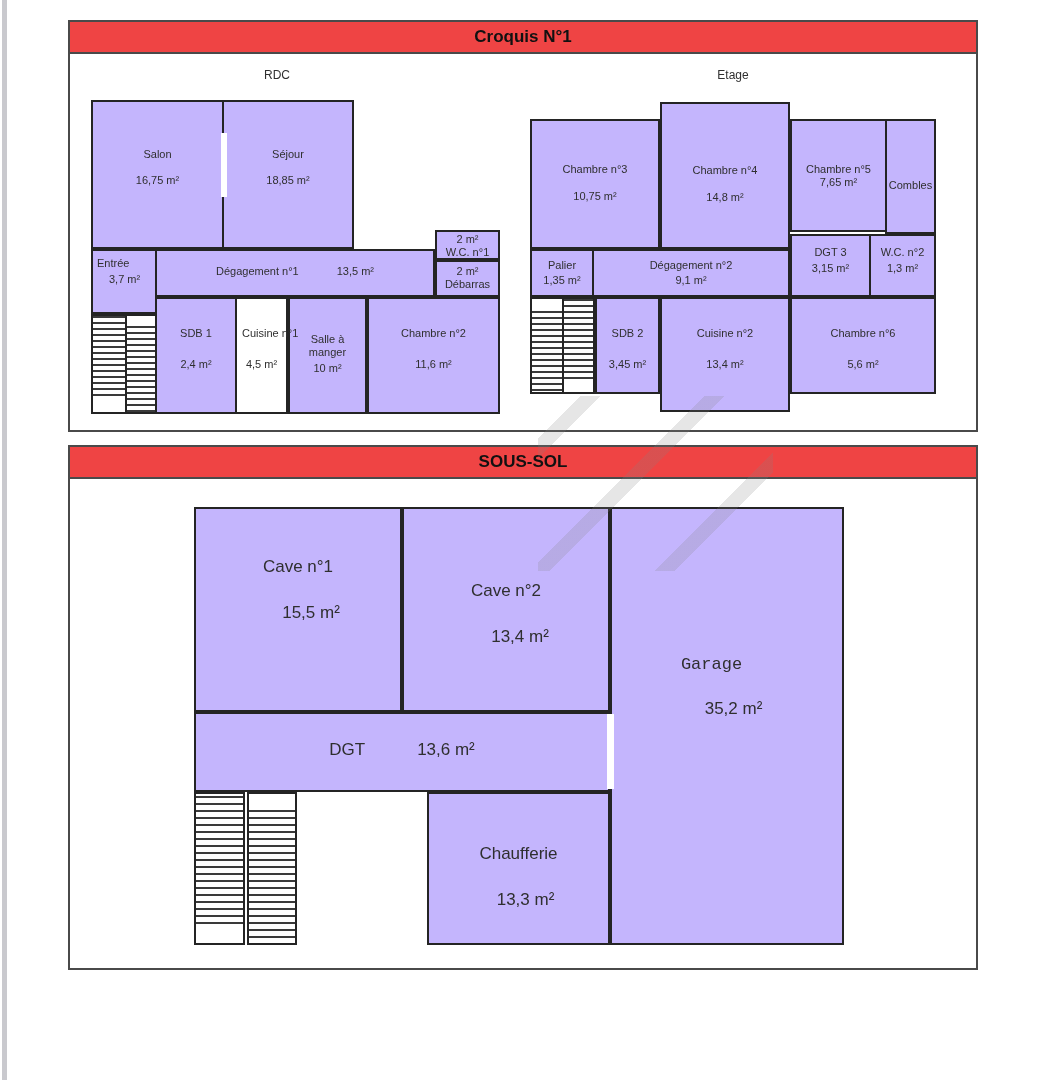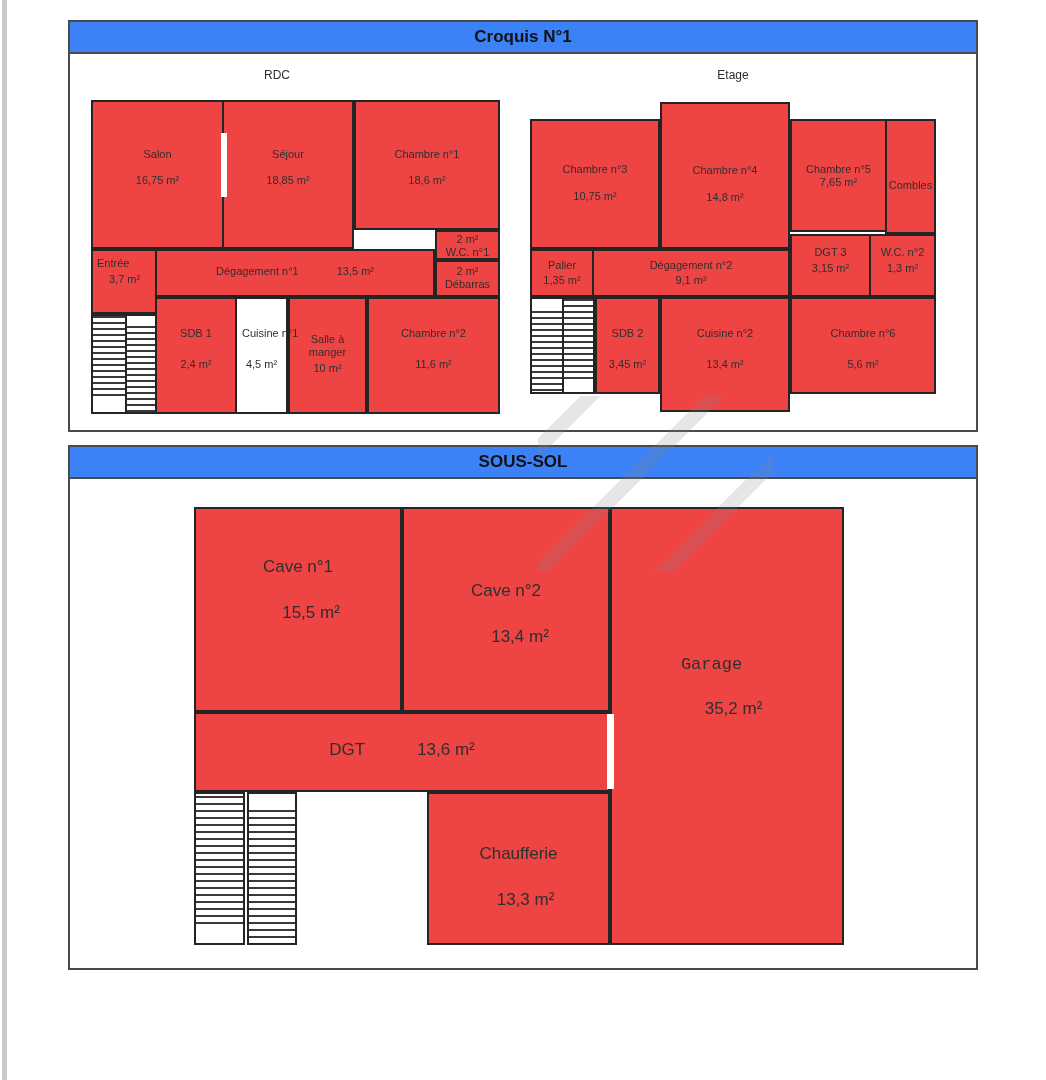--- a/index.html
+++ b/index.html
@@ -4,27 +4,27 @@
 <style>
   html,body{margin:0;padding:0;}
   body{
     width:1046px;height:1080px;position:relative;background:#ffffff;
     font-family:"Liberation Sans", sans-serif;color:#2f2f2f;
     -webkit-font-smoothing:antialiased;
   }
   .page-edge{position:absolute;left:2px;top:0;width:5px;height:1080px;background:#c9c9ce;}
   .panel{position:absolute;box-sizing:border-box;border:2px solid #4a4a4a;background:#fff;}
   .panel-header{
-    position:absolute;left:0;top:0;right:0;height:30px;background:#3b82f6;
+    position:absolute;left:0;top:0;right:0;height:30px;background:#ef4444;
     border-bottom:2px solid #4a4a4a;display:flex;align-items:center;justify-content:center;
   }
   .panel-title{font-size:17px;font-weight:bold;color:#111;}
   .floor-label{position:absolute;font-size:12px;width:110px;text-align:center;color:#2f2f2f;}
   .room{
-    position:absolute;box-sizing:border-box;border:2px solid #242424;background:#ef4444;
+    position:absolute;box-sizing:border-box;border:2px solid #242424;background:#c4b5fd;
     display:flex;flex-direction:column;align-items:center;overflow:visible;
   }
   .fs-s{font-size:11px;}
   .fs-l{font-size:17px;}
   .nm,.ar{line-height:1.2;white-space:pre-line;text-align:center;}
   .stair{position:absolute;box-sizing:border-box;border:2px solid #242424;background:#fff;}
   .hatch{position:absolute;left:0;right:0;background:repeating-linear-gradient(to bottom,#3a3a3a 0 2px,transparent 2px 6px);}
   .hatch-lg{background:repeating-linear-gradient(to bottom,#3a3a3a 0 2px,transparent 2px 7px);}
   .gap{position:absolute;background:#ffffff;z-index:6;}
   .watermark{
@@ -44,24 +44,20 @@
 
   <div class="floor-label" style="left:152px;top:46px;">RDC</div>
 
   <div class="room fs-s" style="left:21px;top:78px;width:133px;height:149px;padding-top:46px;row-gap:13px;">
     <span class="nm">Salon</span>
     <span class="ar">16,75 m²</span>
   </div>
   <div class="room fs-s" style="left:152px;top:78px;width:132px;height:149px;padding-top:46px;row-gap:13px;">
     <span class="nm">Séjour</span>
     <span class="ar">18,85 m²</span>
-  </div>
-  <div class="room fs-s" style="left:284px;top:78px;width:146px;height:130px;padding-top:46px;row-gap:13px;">
-    <span class="nm">Chambre n°1</span>
-    <span class="ar">18,6 m²</span>
   </div>
   <div class="room fs-s" style="left:365px;top:208px;width:65px;height:30px;padding-top:1px;line-height:1.15;">
     <span class="ar" style="line-height:1.15;">2 m²</span>
     <span class="nm" style="line-height:1.15;white-space:nowrap;">W.C. n°1</span>
   </div>
   <div class="room fs-s" style="left:365px;top:238px;width:65px;height:37px;padding-top:3px;z-index:5;">
     <span class="ar" style="line-height:1.2;">2 m²</span>
     <span class="nm" style="line-height:1.2;white-space:nowrap;">Débarras</span>
   </div>
   <div class="room fs-s" style="left:21px;top:227px;width:66px;height:65px;align-items:flex-start;padding:6px 0 0 4px;row-gap:3px;">

